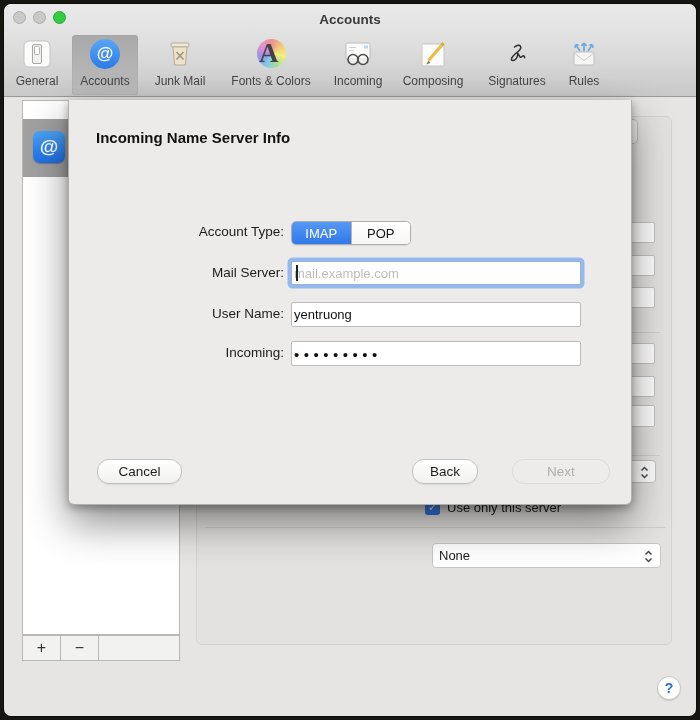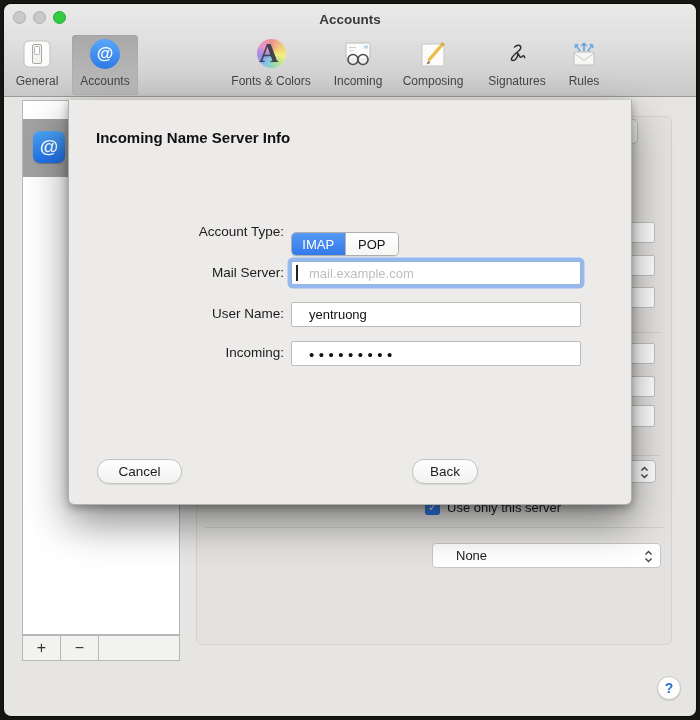--- a/index.html
+++ b/index.html
@@ -65,43 +65,43 @@
   .chev{ position:absolute; right:5px; top:4px; }
   .bg-check-row{ position:absolute; left:421px; top:496px; display:flex; align-items:center; gap:7px; }
   .checkbox{ width:15px; height:15px; border-radius:3px; background:linear-gradient(#4b94f2,#2a74ea);
     display:flex; align-items:center; justify-content:center; color:#fff; font-size:11px; font-weight:700;
     box-shadow:inset 0 0 1px rgba(0,0,0,.3); }
   .bg-check-label{ font-size:13px; color:#1d1d1d; }
   .tls-label{ position:absolute; left:271px; top:545px; width:150px; text-align:right;
     font-size:13px; color:#1d1d1d; }
   .tls-popup{ position:absolute; left:428px; top:539px; width:229px; height:25px;
     background:#fff; border:1px solid #c6c6c4; border-radius:4px;
-    font-size:13px; color:#1b1b1b; line-height:23px; padding-left:23px; }
+    font-size:13px; color:#1b1b1b; line-height:23px; padding-left:6px; }
   .tls-popup .chev{ top:5px; right:6px; }
   .help-btn{ position:absolute; left:653px; top:672px; width:24px; height:24px; border-radius:50%;
     background:#fdfdfc; border:1px solid #c7c7c5; box-shadow:0 1px 1px rgba(0,0,0,.12);
     display:flex; align-items:center; justify-content:center;
     color:#2a6fd8; font-size:14px; font-weight:700; }
   
   .sheet{ position:absolute; left:64px; top:96px; width:564px; height:405px;
     background:#ecebe9; border:1px solid rgba(0,0,0,.25); border-top:none;
     border-radius:0 0 6px 6px;
     box-shadow:0 18px 40px rgba(0,0,0,.45), 0 3px 8px rgba(0,0,0,.3); }
   .sheet-title{ position:absolute; left:27px; top:29px; font-size:15px; font-weight:700; color:#111; }
   .form-label{ position:absolute; left:65px; width:150px; text-align:right;
     font-size:13.5px; color:#1c1c1c; }
-  .segmented{ position:absolute; left:222px; top:132px; width:108px; height:24px;
+  .segmented{ position:absolute; left:222px; top:121px; width:120px; height:24px;
     display:flex; border:1px solid #aeaeac; border-radius:5px; overflow:hidden;
     box-shadow:0 1px 1px rgba(0,0,0,.08); }
   .seg{ flex:1; display:flex; align-items:center; justify-content:center; font-size:13px; }
   .seg.on{ background:linear-gradient(#5598f3,#3279ea); color:#fff; }
   .seg.off{ background:linear-gradient(#ffffff,#f6f6f5); color:#161616; border-left:1px solid #b5b5b3; }
   .field{ position:absolute; left:222px; width:290px; height:25px;
     background:#fff; border:1px solid #bcbcba; border-radius:2px;
-    font-size:13px; color:#111; padding:0 17px; font-family:inherit; }
+    font-size:13px; color:#111; padding:0 2px; font-family:inherit; }
   .field.focused{ height:24px; box-shadow:0 0 0 3.5px rgba(140,180,238,.9); border-color:#9ab4d8; }
   .field.focused::placeholder{ color:#bdbdbb; }
   .caret{ position:absolute; left:227px; top:165px; width:1.5px; height:16px; background:#222; }
   .pwd{ font-size:15px; letter-spacing:4.5px; line-height:23px; padding-top:2px; }
   .btn{ position:absolute; top:359px; height:25px; border-radius:12px;
     background:linear-gradient(#ffffff,#f1f1f0); border:1px solid #c2c2c0;
     box-shadow:0 1px 1px rgba(0,0,0,.08);
     font-size:13.5px; color:#1d1d1d; text-align:center; line-height:23px; font-family:inherit; }
   .btn.disabled{ background:#edecea; border-color:#dcdbd9; color:#b0afad; box-shadow:none; }
 </style>
@@ -129,20 +129,30 @@
       <div class="tb-label">General</div>
     </div>
 
     <div class="tb-item selected" style="left:68px;width:66px">
       <div class="tb-icon">
         <div class="at-circle">@</div>
       </div>
       <div class="tb-label">Accounts</div>
     </div>
 
+    <div class="tb-item" style="left:140px;width:72px">
+      <div class="tb-icon">
+        <svg width="32" height="32" viewBox="0 0 32 32">
+          <rect x="7" y="5" width="18" height="4" rx="1.2" fill="#efe7d6" stroke="#b6ab92"></rect>
+          <path d="M9 9 L23 9 L21.4 27 L10.6 27 Z" fill="#ece2cd" stroke="#b6ab92"></path>
+          <path d="M12.5 14 L19.5 21.5 M19.5 14 L12.5 21.5" stroke="#a1947a" stroke-width="1.6" fill="none"></path>
+        </svg>
+      </div>
+      <div class="tb-label">Junk Mail</div>
+    </div>
 
     <div class="tb-item" style="left:215px;width:104px">
       <div class="tb-icon">
         <div class="fonts-circle"></div>
         <div class="fonts-a">A</div>
       </div>
       <div class="tb-label">Fonts &amp; Colors</div>
     </div>
 
     <div class="tb-item" style="left:322px;width:64px">
@@ -259,15 +269,16 @@
     <div class="caret"></div>
 
     <div class="form-label" style="top:206px">User Name:</div>
     <input class="field" style="top: 202px;" type="text" readonly="" value="yentruong">
 
     <div class="form-label" style="top:245px">Incoming:</div>
     <input class="field pwd" style="top: 241px;" type="text" readonly="" value="•••••••••">
 
     <button class="btn" style="left:28px;width:85px">Cancel</button>
     <button class="btn" style="left:343px;width:66px">Back</button>
+    <button class="btn disabled" style="left:443px;width:98px">Next</button>
   </div>
 
 </div>
 
 </body></html>

